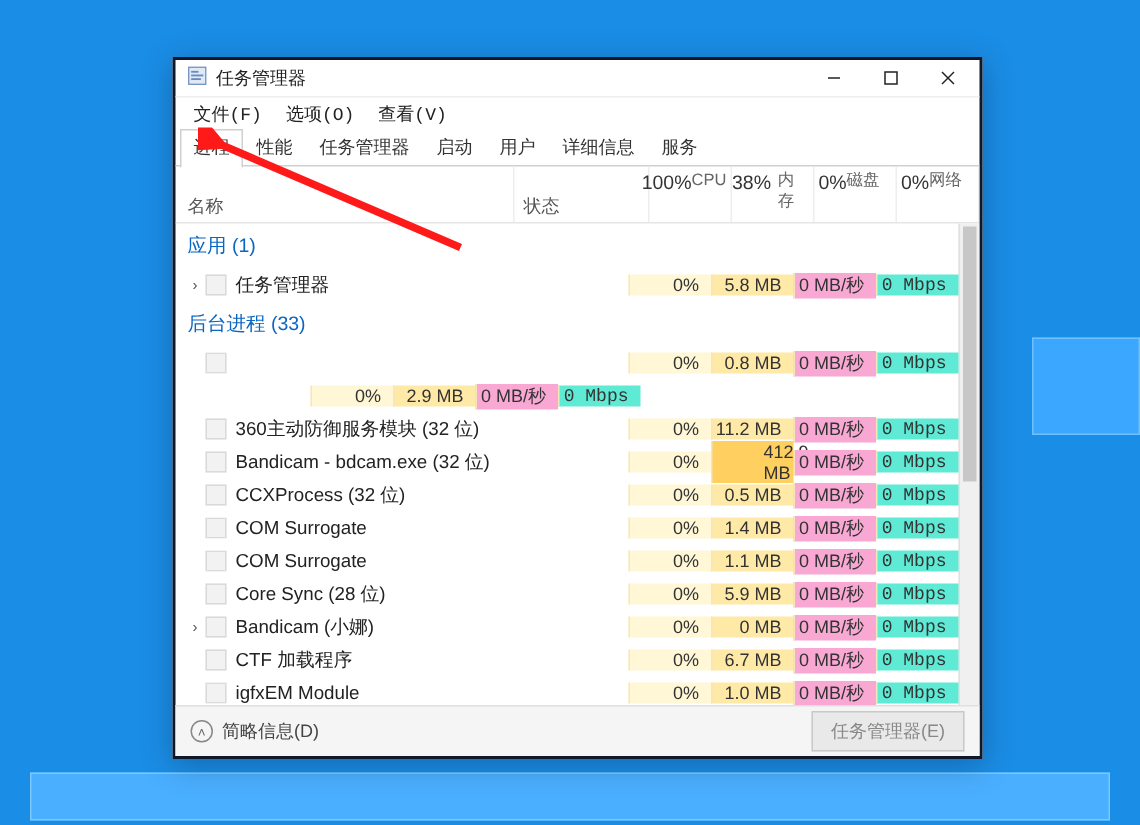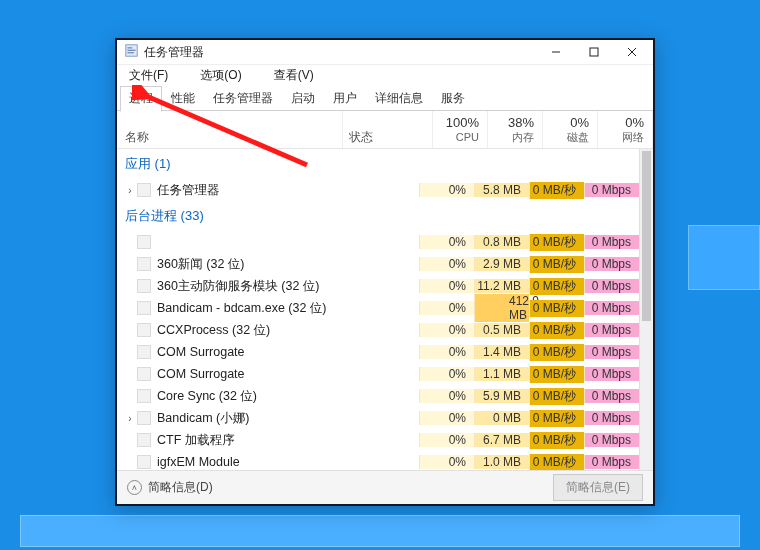--- a/index.html
+++ b/index.html
@@ -61,23 +61,24 @@
     display: flex;
     align-items: center;
     justify-content: center;
     color: #222;
   }
   .win-btn svg { width: 10px; height: 10px; }
   
   .menubar {
     height: 22px;
     display: flex;
-    align-items: flex-start;
+    align-items: center;
     padding-left: 6px;
-    gap: 20px;
+    gap: 4px;
+    font-family: Liberation Mono, monospace;
   }
   .menu-item { padding: 2px 6px; color: #222; }
   
   .tabs {
     display: flex;
     align-items: flex-end;
     padding-left: 3px;
     height: 24px;
     border-bottom: 1px solid #d0d0d0;
   }
@@ -113,25 +114,25 @@
     padding: 18px 0 4px 8px;
     border-right: 1px solid #eee;
   }
   .col-status {
     width: 90px;
     padding: 18px 0 4px 6px;
     border-right: 1px solid #eee;
   }
   .col-metric {
     width: 55px;
-    text-align: right;
+    text-align: center;
     padding: 3px 8px 3px 0;
     border-right: 1px solid #eee;
     display: flex;
-    flex-direction: column;
+    flex-direction: row;
     justify-content: center;
     line-height: 1.25;
   }
   .col-metric .big { font-size: 13px; color: #333; }
   .col-metric .lbl { font-size: 11px; color: #666; }
   .scroll {
     flex: 1;
     overflow: hidden;
     position: relative;
   }
@@ -178,22 +179,22 @@
     width: 55px;
     text-align: right;
     padding-right: 8px;
     font-size: 12px;
     color: #333;
     border-left: 1px solid #f6e6b9;
   }
   .heat-cpu  { background: #fff7d6; }
   .heat-mem  { background: #ffe9a6; }
   .heat-mem-hi { background: #ffcf60; padding-left: 34px; }
-  .heat-disk { background: #eab308; }
-  .heat-net  { background: #f9a8d4; }
+  .heat-disk { background: #f9a8d4; }
+  .heat-net  { background: #5eead4; font-family: Liberation Mono, monospace; }
   .exp {
     width: 14px;
     text-align: center;
     color: #555;
     font-size: 10px;
   }
   .ico {
     width: 14px;
     height: 14px;
     background: #f2f2f2;
@@ -337,25 +338,20 @@
       <span class="ico"></span>
       <span></span>
     </div>
     <div class="c-status"></div>
     <div class="c-metric heat-cpu">0%</div>
     <div class="c-metric heat-mem">0.8 MB</div>
     <div class="c-metric heat-disk">0 MB/秒</div>
     <div class="c-metric heat-net">0 Mbps</div>
   </div>
           <div class="row">
-    <div class="c-name">
-      <span class="exp"></span>
-      <span class="ico"></span>
-      <span>360新闻 (32 位)</span>
-    </div>
     <div class="c-status"></div>
     <div class="c-metric heat-cpu">0%</div>
     <div class="c-metric heat-mem">2.9 MB</div>
     <div class="c-metric heat-disk">0 MB/秒</div>
     <div class="c-metric heat-net">0 Mbps</div>
   </div>
           <div class="row">
     <div class="c-name">
       <span class="exp"></span>
       <span class="ico"></span>
@@ -412,21 +408,21 @@
     <div class="c-status"></div>
     <div class="c-metric heat-cpu">0%</div>
     <div class="c-metric heat-mem">1.1 MB</div>
     <div class="c-metric heat-disk">0 MB/秒</div>
     <div class="c-metric heat-net">0 Mbps</div>
   </div>
           <div class="row">
     <div class="c-name">
       <span class="exp"></span>
       <span class="ico"></span>
-      <span>Core Sync (32 位)</span>
+      <span>Core Sync (28 位)</span>
     </div>
     <div class="c-status"></div>
     <div class="c-metric heat-cpu">0%</div>
     <div class="c-metric heat-mem">5.9 MB</div>
     <div class="c-metric heat-disk">0 MB/秒</div>
     <div class="c-metric heat-net">0 Mbps</div>
   </div>
           <div class="row">
     <div class="c-name">
       <span class="exp">›</span>
@@ -466,21 +462,21 @@
         </div>
     </div>
   </div>
 
   <div class="footer">
     <div class="footer-left">
       <span class="circled">˄</span>
       <span>简略信息(D)</span>
     </div>
     <div class="footer-spacer"></div>
-    <div class="end-btn">简略信息(E)</div>
+    <div class="end-btn">任务管理器(E)</div>
   </div>
 </div>
 
 <svg class="arrow" width="190" height="90">
   <defs>
     <marker id="ah" markerWidth="12" markerHeight="12" refX="2" refY="5" orient="auto">
       <path d="M10,0 L0,5 L10,10 L7,5 z" fill="#ff1a1a"></path>
     </marker>
   </defs>
   <line x1="175" y1="80" x2="12" y2="10" stroke="#ff1a1a" stroke-width="5" marker-end="url(#ah)"></line>

